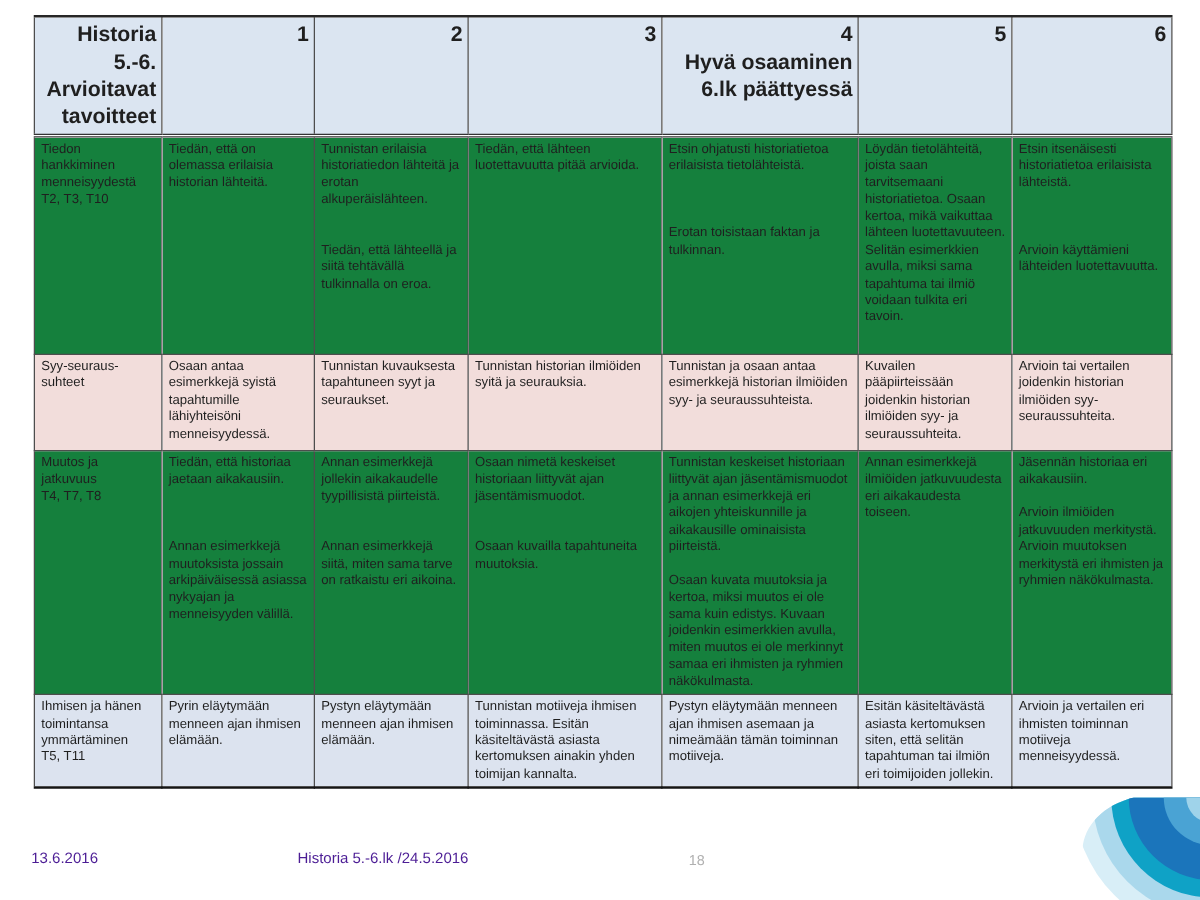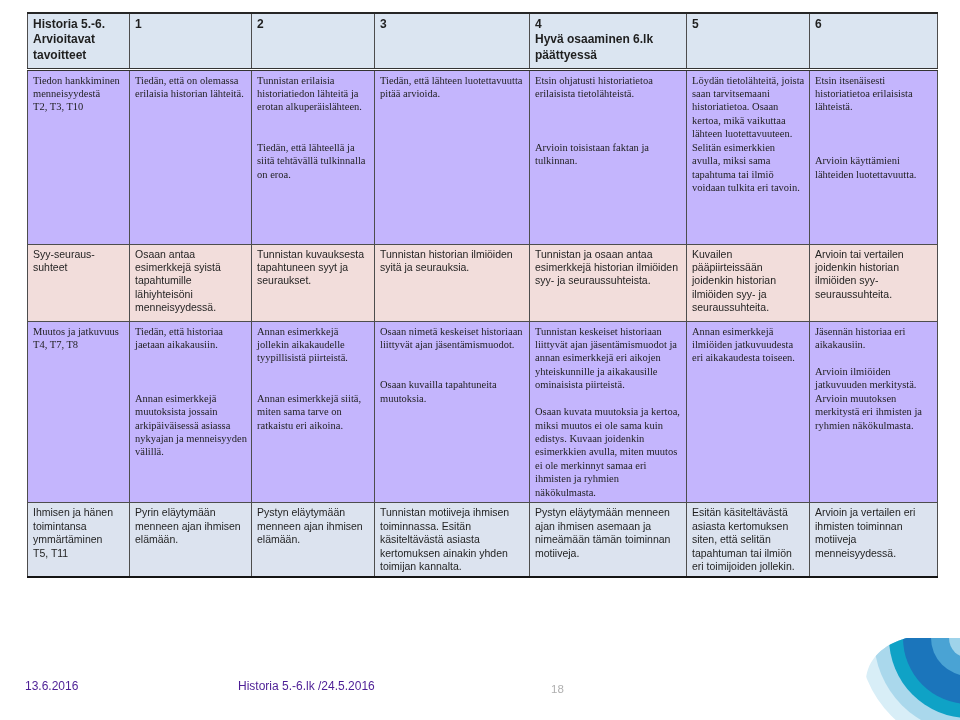--- a/index.html
+++ b/index.html
@@ -12,29 +12,30 @@
     border:1.5px solid #404040;border-top:2px solid #262626;border-bottom:2.5px solid #141414;
   }
   table.assess td, table.assess th{
     border:1px solid #4d4d4d;
     vertical-align:top;text-align:left;
     padding:3px 4px 3px 5px;
     font-size:10.5px;line-height:1.28;color:#1f1f1f;
     white-space:pre-line;overflow:hidden;
   }
   table.assess th{
-    background:#dbe5f1;font-weight:bold;font-size:12px;
+    background:#dbe5f1;font-weight:bold;font-size:17px;
     border-bottom:3px double #333333;
+    text-align:right;
   }
   tr.hrow{height:56px;}
   tr.r1{height:175px;}
   tr.r2{height:77px;}
   tr.r3{height:180px;}
   tr.r4{height:68px;}
-  tr.band-white td{background:#c4b5fd;font-family:Liberation Serif, serif;}
+  tr.band-white td{background:#15803d;}
   tr.band-pink td{background:#f2dddb;}
   tr.band-blue td{background:#dce3ef;}
 
   .footer-text{position:absolute;color:#4c1d95;font-size:12px;}
   .f-date{left:25px;top:679px;}
   .f-doc{left:238px;top:679px;}
   .f-page{left:551px;top:683px;font-size:11.5px;color:#b0b0b0;}
   .wordmark{
     position:absolute;left:660px;top:666px;
     font-size:31px;font-weight:bold;letter-spacing:0.5px;color:#1a1a1a;
@@ -76,21 +77,21 @@
         <td>Tiedän, että on olemassa erilaisia historian lähteitä.</td>
         <td>Tunnistan erilaisia historiatiedon lähteitä ja erotan alkuperäislähteen.
 
 
 Tiedän, että lähteellä ja siitä tehtävällä tulkinnalla on eroa.</td>
         <td>Tiedän, että lähteen luotettavuutta pitää arvioida.</td>
         <td>Etsin ohjatusti historiatietoa erilaisista tietolähteistä.
 
 
 
-Arvioin toisistaan faktan ja tulkinnan.</td>
+Erotan toisistaan faktan ja tulkinnan.</td>
         <td>Löydän tietolähteitä, joista saan tarvitsemaani historiatietoa. Osaan kertoa, mikä vaikuttaa lähteen luotettavuuteen. Selitän esimerkkien avulla, miksi sama tapahtuma tai ilmiö voidaan tulkita eri tavoin.</td>
         <td>Etsin itsenäisesti historiatietoa erilaisista lähteistä.
 
 
 
 Arvioin käyttämieni lähteiden luotettavuutta.</td>
       </tr>
       <tr class="r2 band-pink">
         <td>Syy-seuraus-suhteet</td>
         <td>Osaan antaa esimerkkejä syistä tapahtumille lähiyhteisöni menneisyydessä.</td>

